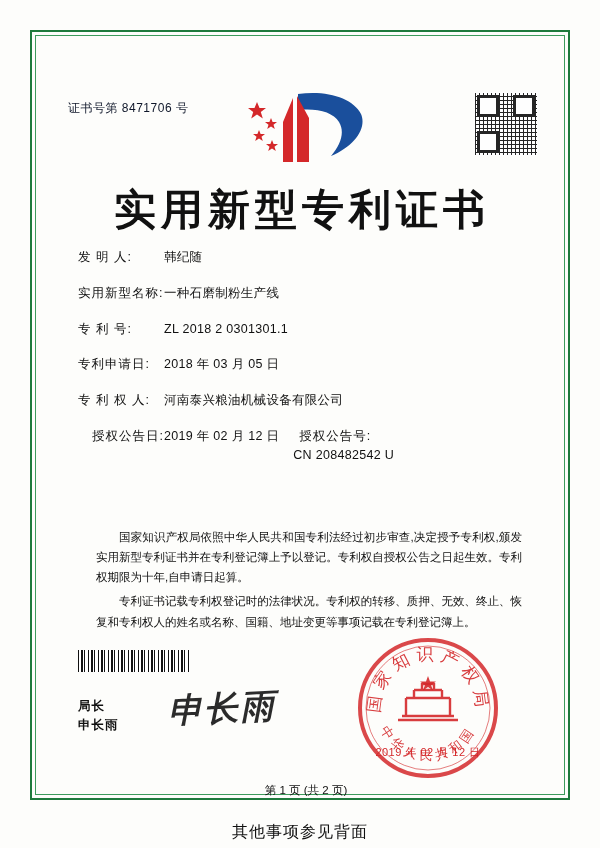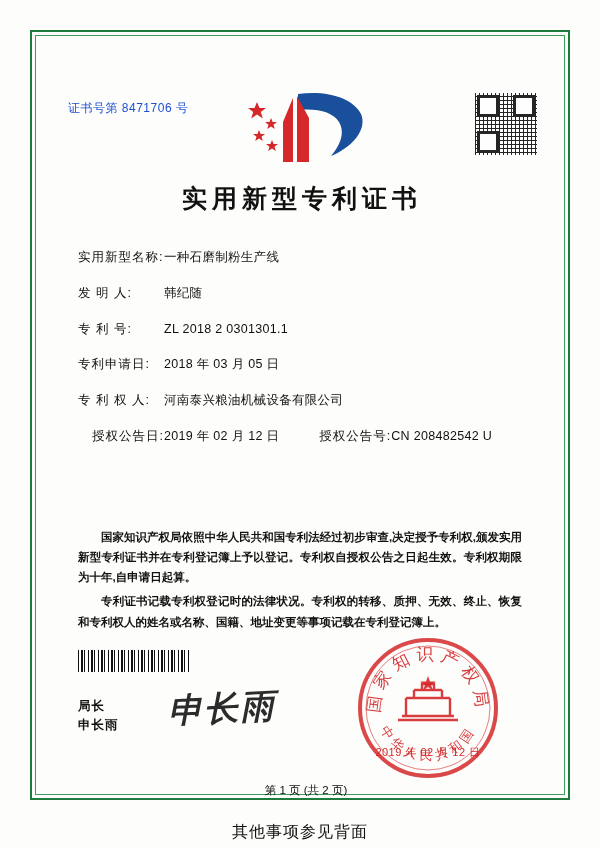--- a/index.html
+++ b/index.html
@@ -35,21 +35,21 @@
     left: 35px; top: 35px;
     width: 530px; height: 760px;
     border: 1px solid #3d9b5c;
     box-sizing: border-box;
   }
   .cert-no {
     position: absolute;
     left: 68px; top: 100px;
     font-size: 12px;
     letter-spacing: 0.5px;
-    color: #1d4ed8;
+    color: #0f172a;
   }
   
   .qr {
     position: absolute;
     right: 62px; top: 92px;
     width: 62px; height: 62px;
     background-color: #fff;
     background-image:
       linear-gradient(90deg, #000 1px, transparent 1px),
       linear-gradient(0deg, #000 1px, transparent 1px);
@@ -79,21 +79,21 @@
     left: 50%; top: 88px;
     transform: translateX(-50%);
     width: 130px; height: 76px;
   }
   .title {
     position: absolute;
     left: 4px; right: 0;
     top: 182px;
     text-align: center;
     font-family: "DejaVu Serif", serif;
-    font-size: 25px;
+    font-size: 42px;
     font-weight: bold;
     letter-spacing: 5px;
     color: #111;
   }
   .fields {
     position: absolute;
     left: 78px;
     top: 248px;
     width: 450px;
     font-size: 12.5px;
@@ -113,43 +113,43 @@
   }
   .field-value {
     flex: 1;
     letter-spacing: 0.3px;
   }
   .field-row.two-col .pair {
     display: flex;
     align-items: flex-start;
   }
   .field-row.two-col .pair.second {
-    margin-left: 34px;
+    margin-left: 14px;
+    flex-direction: column;
   }
   .field-row.two-col .field-label {
     width: 86px;
     text-align: right;
   }
   .field-row.two-col .pair.second .field-label {
     width: 78px;
   }
   .paragraphs {
     position: absolute;
     left: 78px;
     top: 527px;
     width: 444px;
     font-size: 11.5px;
     line-height: 1.75;
     text-align: justify;
     color: #111;
   }
   .paragraphs p {
-    margin: 0 0 4px 0;
+    margin: 0 0 4px 18px;
     text-indent: 23px;
-    font-weight: bold;
   }
   
   .barcode {
     position: absolute;
     left: 78px; top: 650px;
     width: 112px; height: 22px;
     background-image: repeating-linear-gradient(
       90deg,
       #111 0px, #111 1px, #fff 1px, #fff 3px,
       #111 3px, #111 5px, #fff 5px, #fff 6px,
@@ -238,26 +238,26 @@
         <polygon points="24,42 25.6,46 30,46 26.5,48.7 27.8,53 24,50.4 20.2,53 21.5,48.7 18,46 22.4,46"></polygon>
         <polygon points="37,52 38.6,56 43,56 39.5,58.7 40.8,63 37,60.4 33.2,63 34.5,58.7 31,56 35.4,56"></polygon>
       </g>
     </svg>
   </div>
 
   <div class="title">实用新型专利证书</div>
 
   <div class="fields">
     <div class="field-row">
+      <div class="field-label">发 明 人:</div>
+      <div class="field-value">韩纪随</div>
+    </div>
+    <div class="field-row">
       <div class="field-label">实用新型名称:</div>
       <div class="field-value">一种石磨制粉生产线</div>
-    </div>
-    <div class="field-row">
-      <div class="field-label">发 明 人:</div>
-      <div class="field-value">韩纪随</div>
     </div>
     <div class="field-row">
       <div class="field-label">专 利 号:</div>
       <div class="field-value">ZL 2018 2 0301301.1</div>
     </div>
     <div class="field-row">
       <div class="field-label">专利申请日:</div>
       <div class="field-value">2018 年 03 月 05 日</div>
     </div>
     <div class="field-row">

